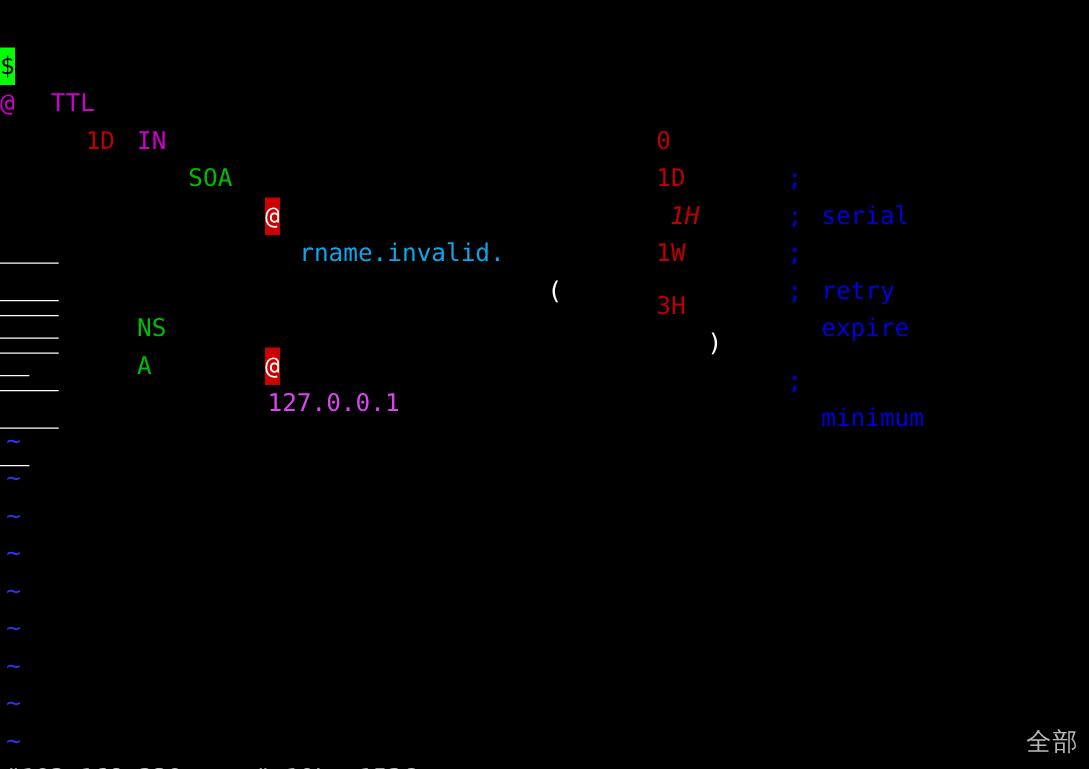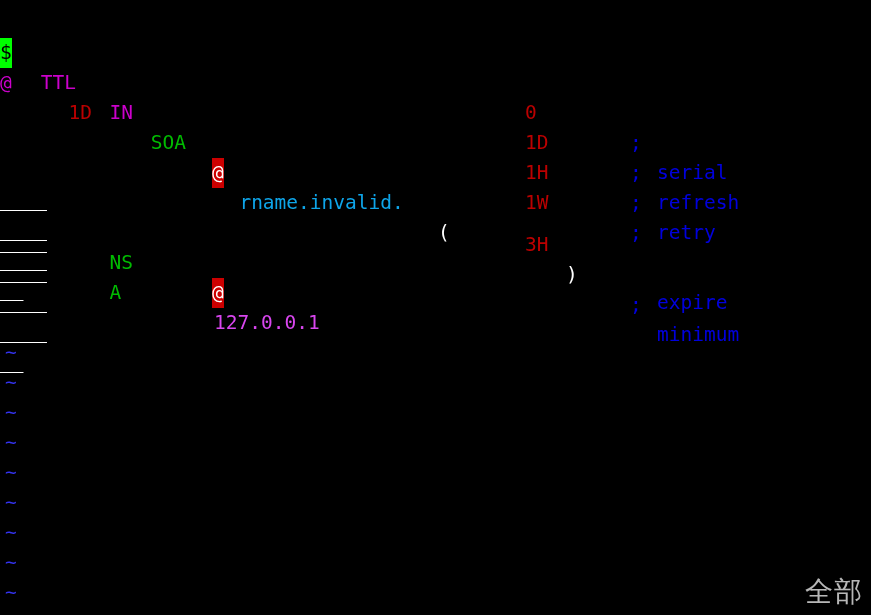--- a/index.html
+++ b/index.html
@@ -78,22 +78,22 @@
     bottom: 7px;
     font-family: "DejaVu Sans", "Liberation Sans", sans-serif;
     font-size: 12px;
     color: #9a9a9a;
     white-space: pre;
   }
   #wm-cjk {
     position: absolute;
     right: 2px;
     bottom: 4px;
-    font-family: Liberation Mono, monospace;
-    font-size: 28px;
+    font-family: Liberation Serif, serif;
+    font-size: 20px;
     color: rgba(235,235,235,0.78);
     white-space: pre;
     letter-spacing: 1px;
   }
 </style>
 </head>
 <body>
 
 <div id="terminal">
 
@@ -114,33 +114,32 @@
 
   <div class="line" style="top:68px;">
     <span class="cell c-number" style="left:525px;">0</span>
     <span class="cell c-comment" style="left:630px;">;</span>
     <span class="cell c-comment" style="left:657px;">serial</span>
   </div>
 
   <div class="line" style="top:98px;">
     <span class="cell c-number" style="left:525px;">1D</span>
     <span class="cell c-comment" style="left:630px;">;</span>
-    <span class="cell c-comment" style="left:657px;">refresh</span>
   </div>
 
   <div class="line" style="top:128px;">
-    <span class="cell c-number" style="left:525px;">1H</span>
+    <span class="cell c-number" style="left:536px;font-style:italic;">1H</span>
     <span class="cell c-comment" style="left:630px;">;</span>
     <span class="cell c-comment" style="left:657px;">retry</span>
   </div>
 
   <div class="line" style="top:158px;text-decoration:underline;">
     <span class="cell c-number" style="left:525px;">1W</span>
     <span class="cell c-comment" style="left:630px;">;</span>
-    <span class="cell c-comment" style="left:657px;margin-top:40px;">expire</span>
+    <span class="cell c-comment" style="left:657px;">expire</span>
   </div>
 
   <div class="line" style="top:200px;text-decoration:underline;">
     <span class="cell c-number" style="left:525px;">3H</span>
     <span class="cell c-paren" style="left:566px;">)</span>
     <span class="cell c-comment" style="left:630px;">;</span>
     <span class="cell c-comment" style="left:657px;">minimum</span>
   </div>
 
   <div class="line" style="top:218px;">

